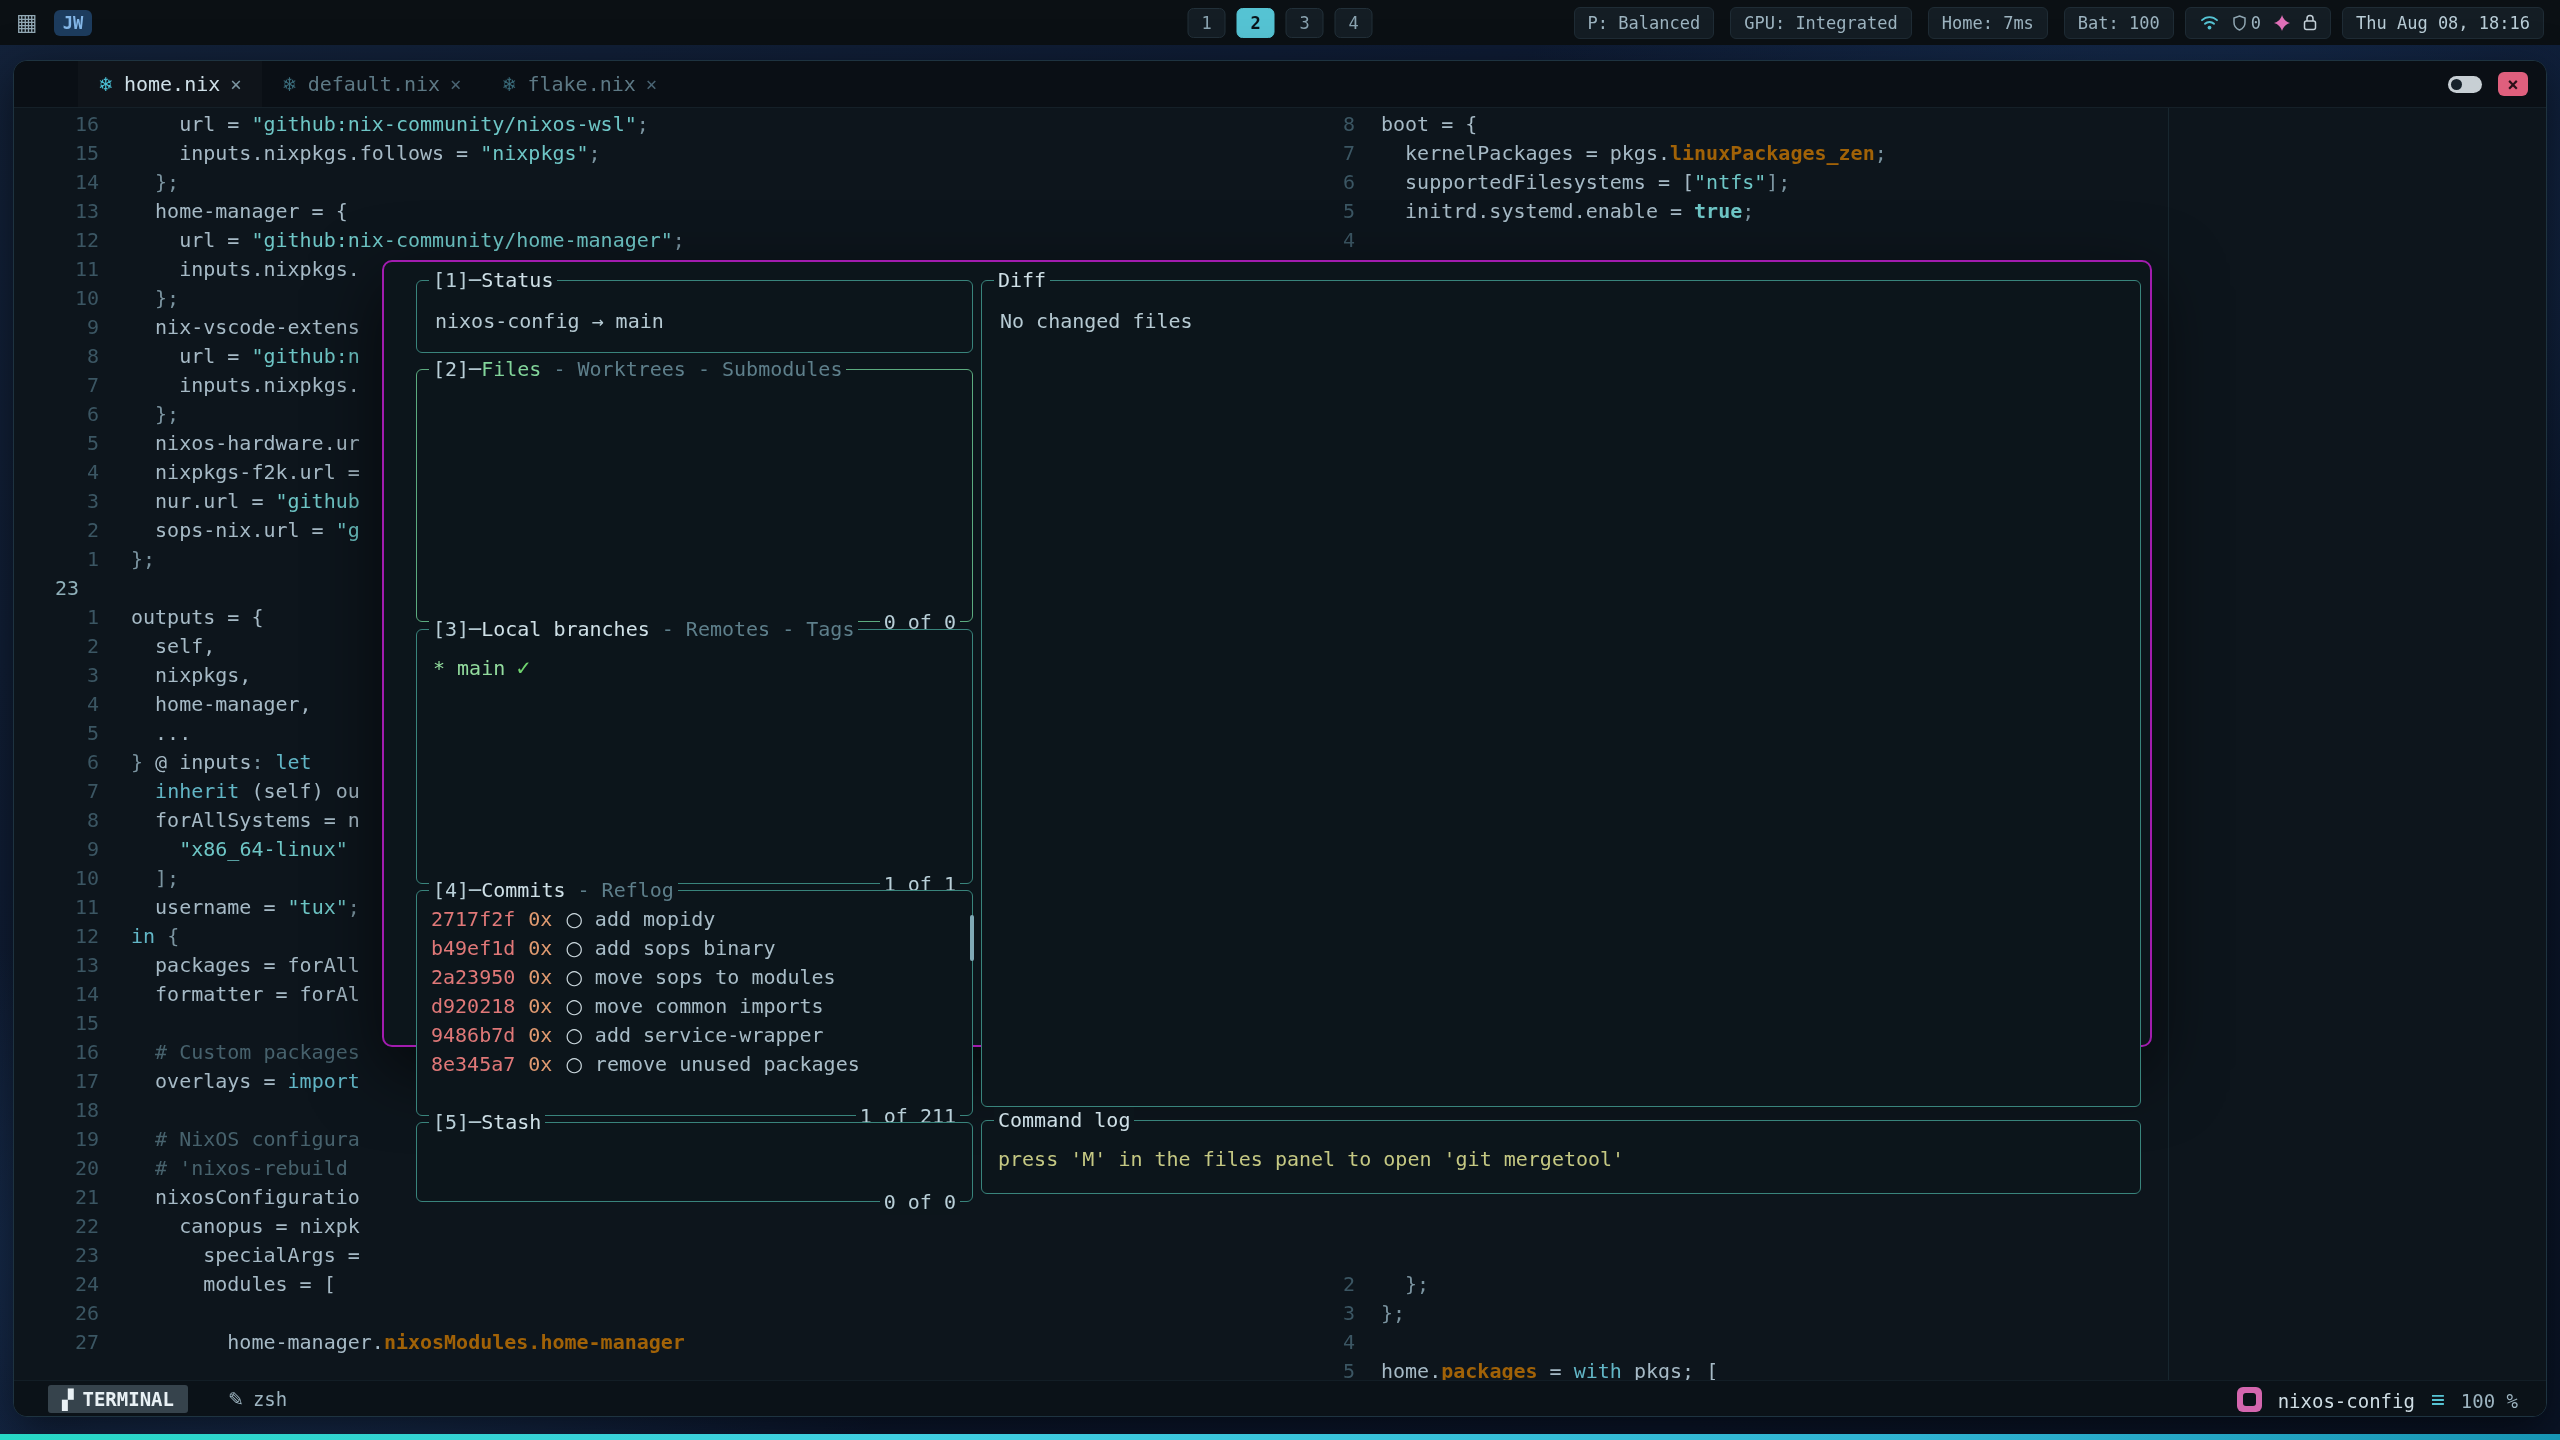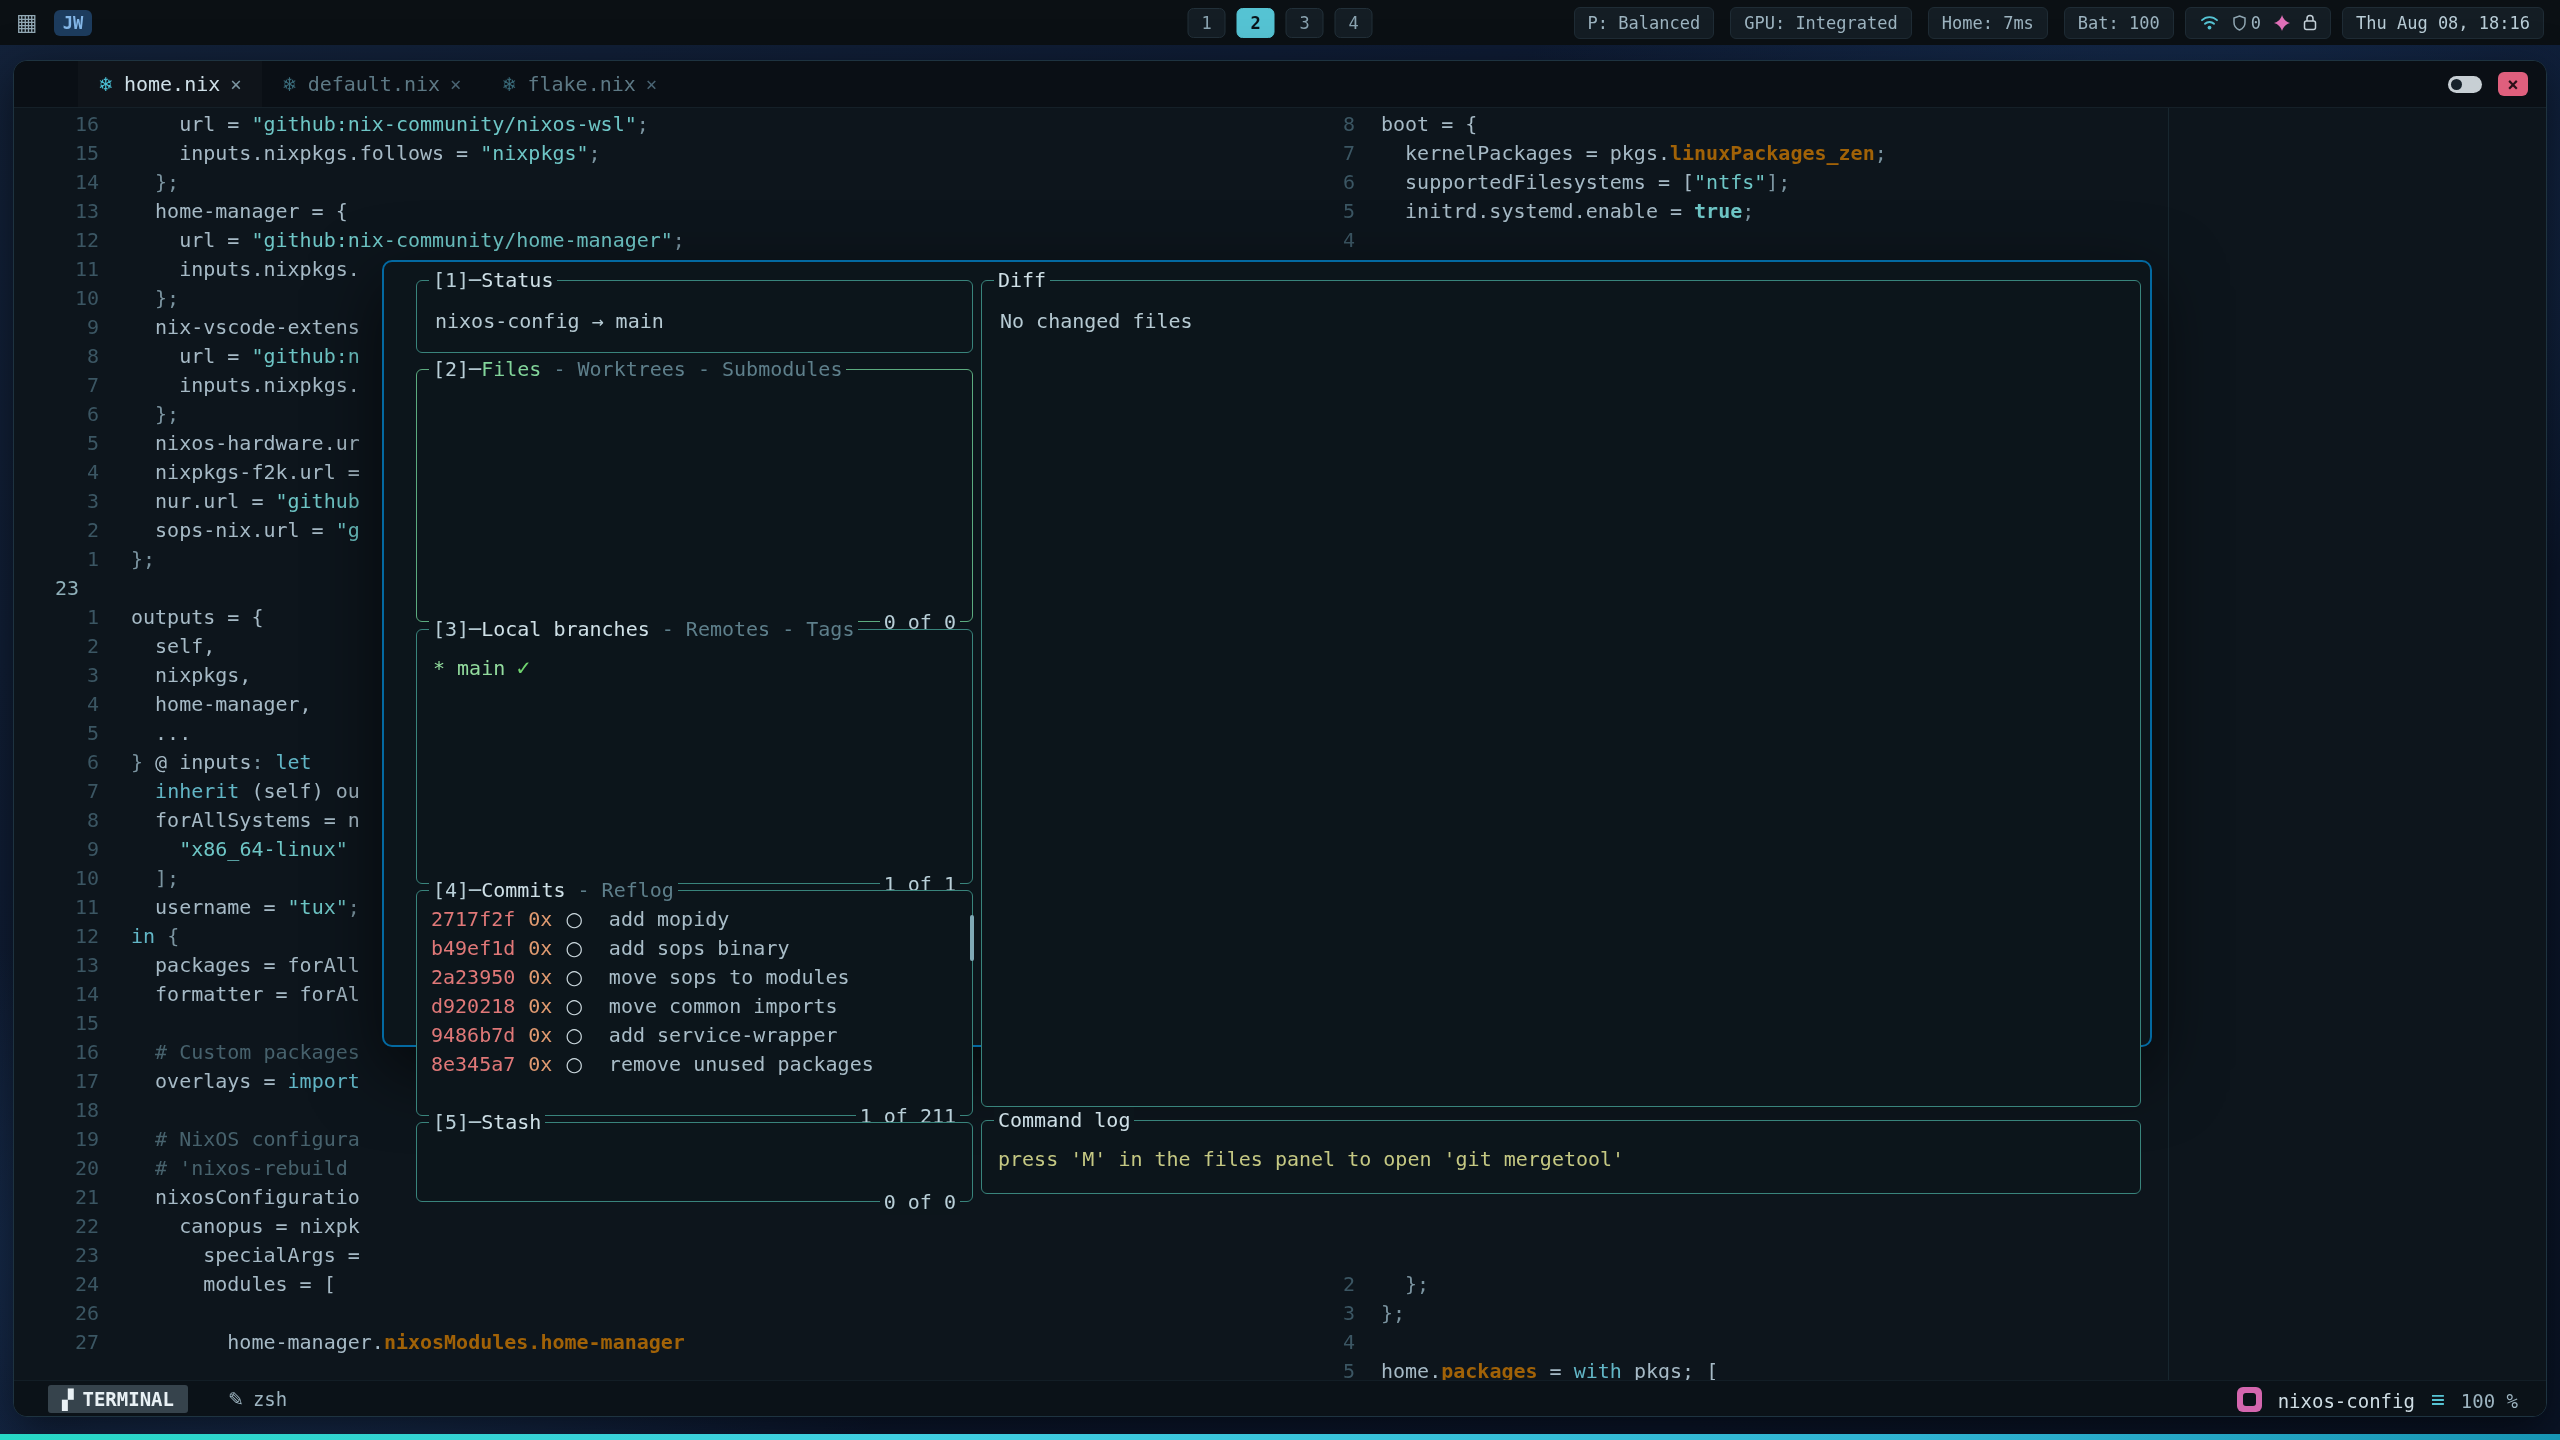--- a/index.html
+++ b/index.html
@@ -76,21 +76,21 @@
   .sb-right{margin-left:auto;display:flex;align-items:flex-end;gap:16px;padding-right:28px}
   .session-icon{width:25px;height:25px;background:#d466ae;border-radius:6px;position:relative}
   .session-icon::after{content:"";position:absolute;left:6px;top:6px;right:6px;bottom:6px;
     background:#0b1218;border-radius:3px}
   .session-name{color:#cfdde4}
   .list-icon{color:#56c3d3;font-size:23px}
   .percent{color:#9db4c0}
 
   
   .lazygit{position:absolute;left:382px;top:260px;width:1770px;height:787px;
-    background:#0c151b;border:2px solid #0369a1;border-radius:10px;font-size:20px;
+    background:#0c151b;border:2px solid #a21caf;border-radius:10px;font-size:20px;
     box-shadow:0 24px 70px rgba(0,0,0,.6)}
   .lg-panel{position:absolute;border:1px solid #39847c;border-radius:6px;background:#0c151b}
   #lg-status{left:32px;top:18px;width:557px;height:73px}
   #lg-files{left:32px;top:107px;width:557px;height:253px;border-color:#5cab7f}
   #lg-branches{left:32px;top:367px;width:557px;height:255px}
   #lg-commits{left:32px;top:628px;width:557px;height:226px}
   #lg-stash{left:32px;top:860px;width:557px;height:80px}
   #lg-diff{left:597px;top:18px;width:1160px;height:827px}
   #lg-cmdlog{left:597px;top:858px;width:1160px;height:74px}
   .lg-title{position:absolute;top:-14px;left:12px;background:#0c151b;padding:0 4px;
@@ -99,21 +99,21 @@
   #lg-files .pt-main{color:#82d49a}
   .lg-count{position:absolute;bottom:-14px;right:12px;background:#0c151b;padding:0 4px;
     line-height:26px;color:#b9cfd8}
   .lg-body{padding:26px 18px 0;line-height:29px;color:#b6cad3;white-space:pre}
   #lg-branches .lg-body{padding:24px 16px 0}
   #lg-commits .lg-body{padding:14px 14px 0}
   #lg-cmdlog .lg-body{padding:24px 16px 0;color:#c5c883}
   .branch-name{color:#93dc9e}.branch-check{color:#6fd46f;font-weight:bold;margin-left:10px}
   .commit-row{height:29px;line-height:29px;display:flex;white-space:pre}
   .cm-hash{color:#e07878}.cm-author{color:#e09a70;margin-left:13px}
-  .cm-graph{color:#cbd8de;margin-left:13px}.cm-msg{color:#a9bdc8;margin-left:26px}
+  .cm-graph{color:#cbd8de;margin-left:13px}.cm-msg{color:#a9bdc8;margin-left:12px}
   .lg-scrollbar{position:absolute;right:-2px;top:24px;width:4px;height:46px;background:#7fa9b6;border-radius:2px}
   .lg-keybar{position:absolute;left:34px;right:32px;top:944px;display:flex;
     justify-content:space-between;color:#9cb1bb;white-space:pre}
   .lg-links a{color:#56c3d3;text-decoration:underline;margin-left:18px;cursor:pointer}
   .lg-links .ver{color:#9cb1bb;margin-left:14px}
 
   .bottom-strip{position:absolute;left:0;right:0;bottom:0;height:6px;
     background:linear-gradient(90deg,#27d8c6,#40cfe2 35%,#2fb3d2 75%,#1795b4)}
 </style>
 </head>

